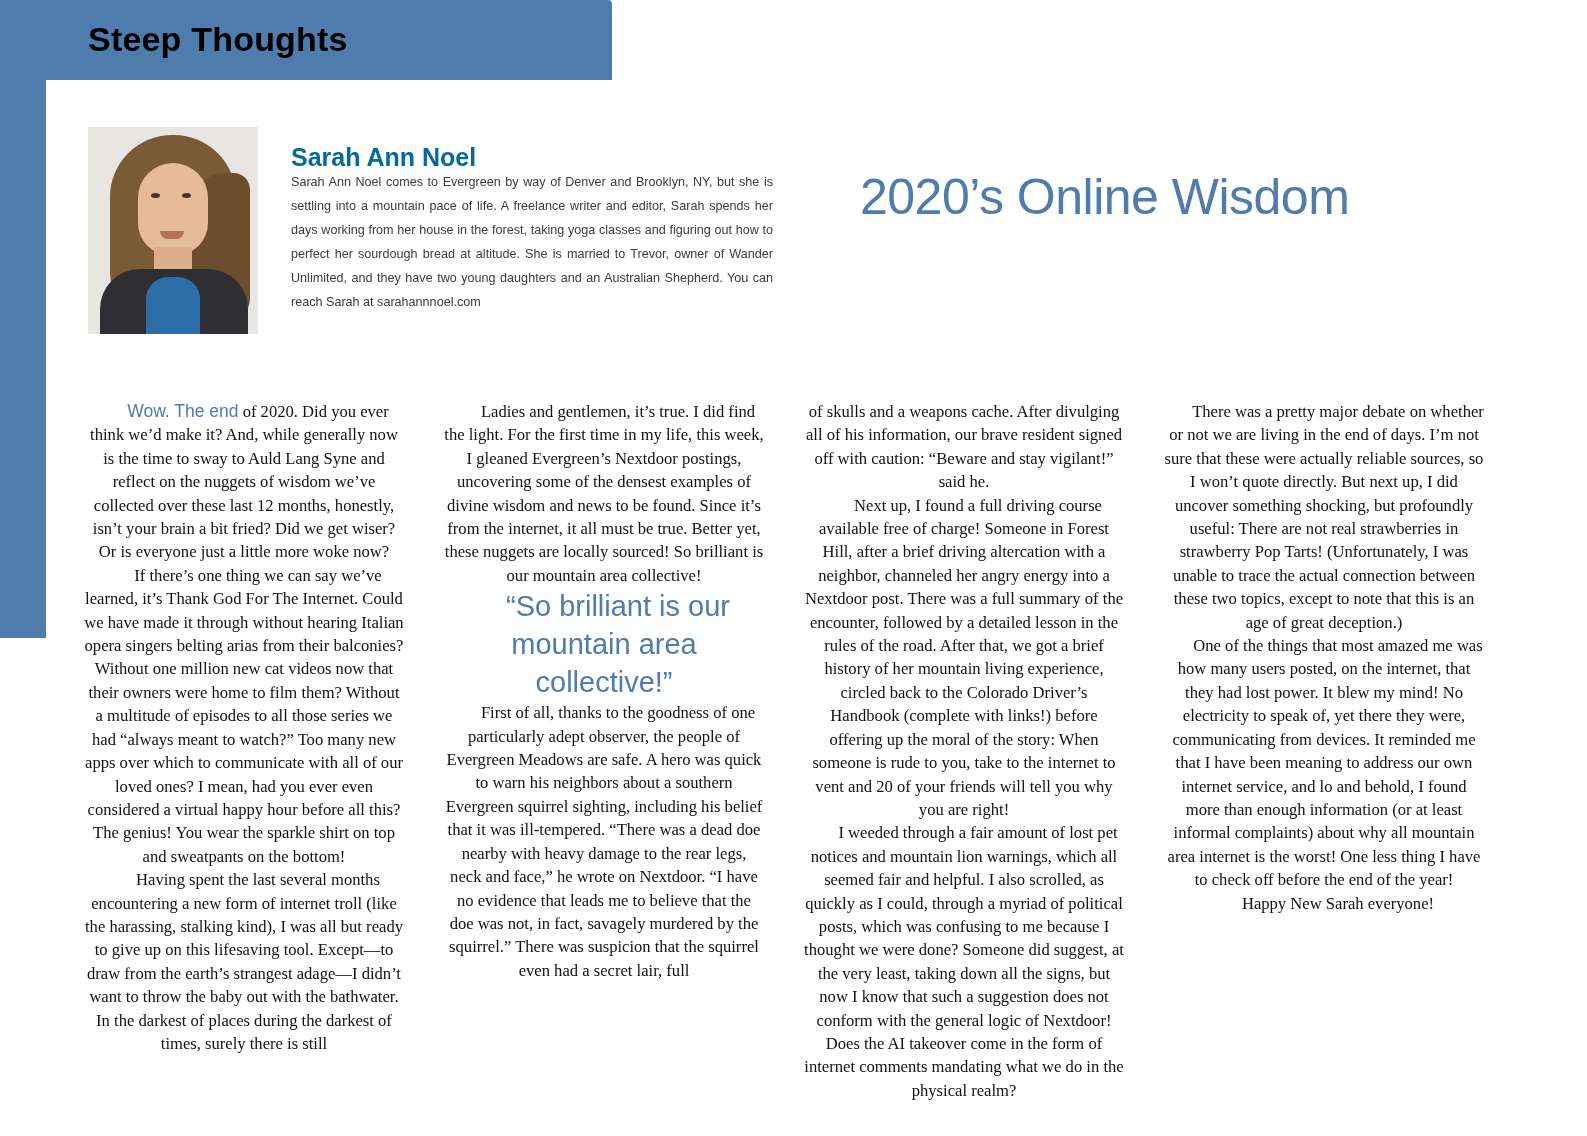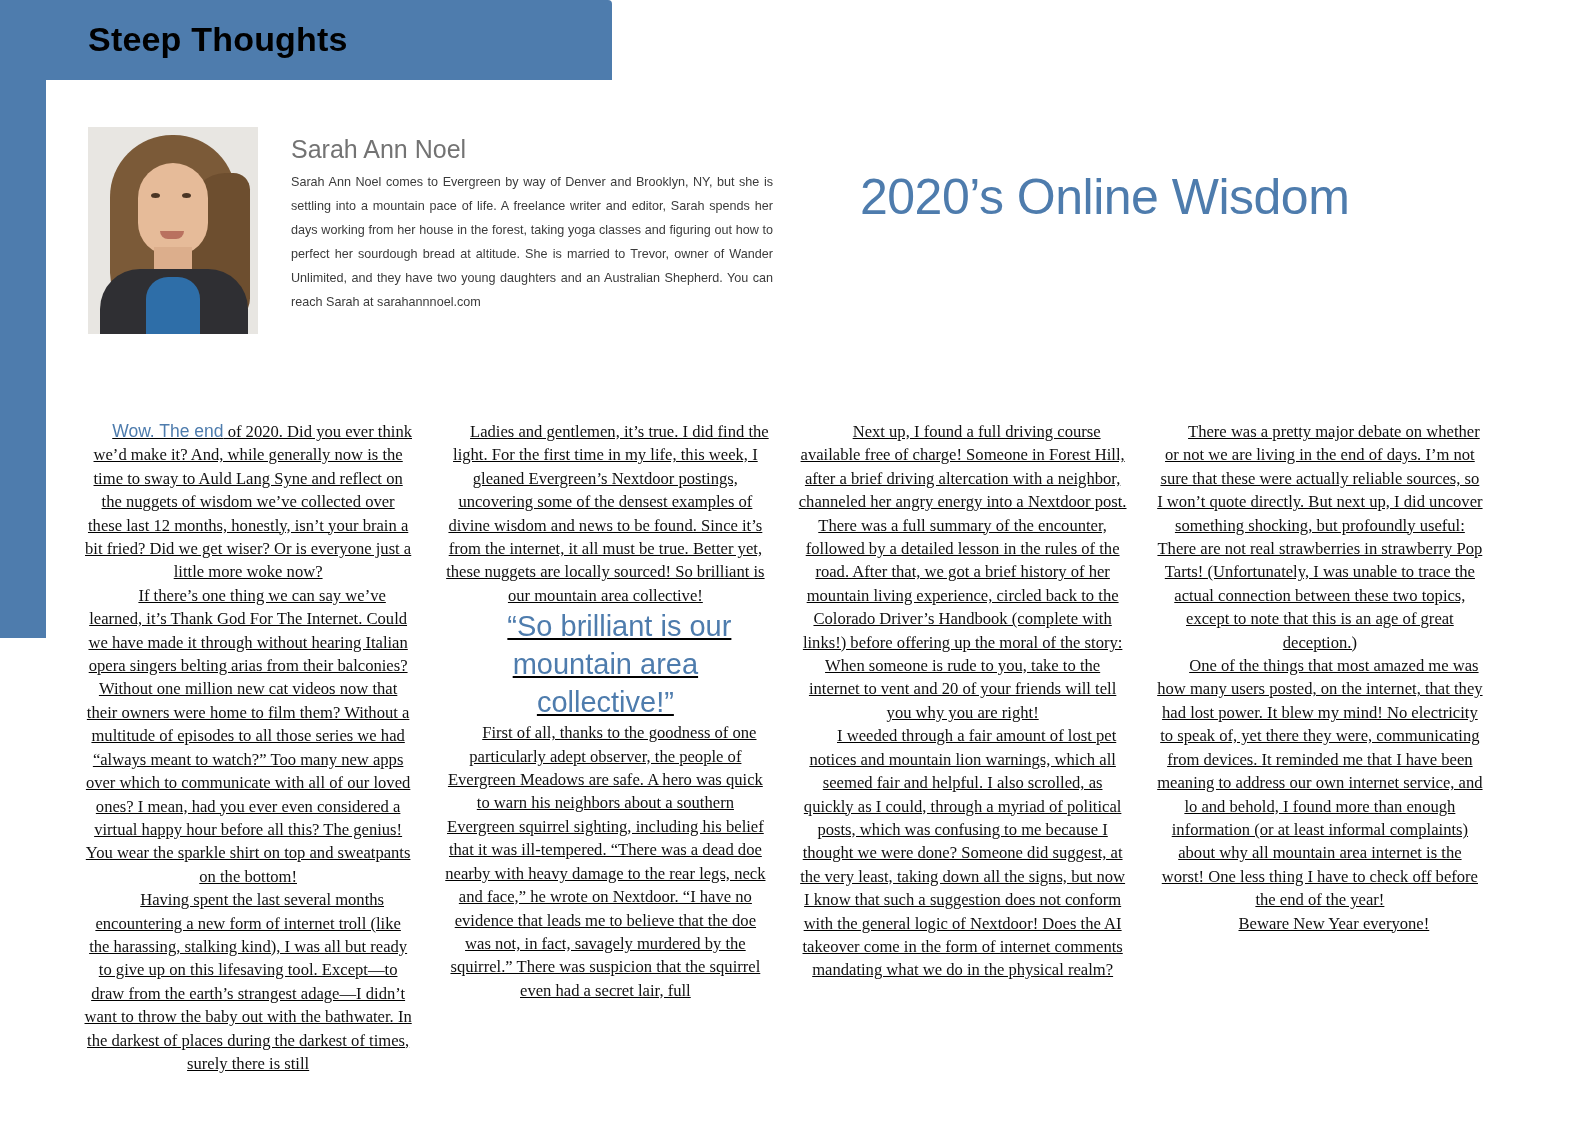--- a/index.html
+++ b/index.html
@@ -143,25 +143,25 @@
     top: 150px;
     width: 54px;
     height: 60px;
     background: #2e6ea8;
     border-radius: 22px 22px 0 0;
   }
 
   .author-name {
     position: absolute;
     left: 291px;
-    top: 135px;
+    top: 143px;
     font-family: "Liberation Sans", sans-serif;
     font-size: 25px;
-    font-weight: normal;
-    color: #737373;
+    font-weight: bold;
+    color: #0369a1;
     z-index: 5;
   }
   .author-bio {
     position: absolute;
     left: 291px;
     top: 170px;
     width: 482px;
     font-family: "Liberation Sans", sans-serif;
     font-size: 12.6px;
     line-height: 24px;
@@ -182,27 +182,26 @@
     color: #4e7cad;
     letter-spacing: -0.5px;
     z-index: 5;
     margin-left: 20px;
   }
 
   
   .columns {
     position: absolute;
     left: 84px;
-    top: 420px;
+    top: 400px;
     width: 1400px;
     height: 700px;
     display: flex;
-    gap: 29px;
-    z-index: 5;
-    text-decoration: underline;
+    gap: 40px;
+    z-index: 5;
   }
   .col {
     width: 336px;
     font-size: 16.6px;
     line-height: 23.4px;
     text-align: justify;
     color: #111111;
   }
   .col p {
     margin: 0;
@@ -264,23 +263,24 @@
     <p>Having spent the last several months encountering a new form of internet troll (like the harassing, stalking kind), I was all but ready to give up on this lifesaving tool. Except—to draw from the earth’s strangest adage—I didn’t want to throw the baby out with the bathwater. In the darkest of places during the darkest of times, surely there is still</p>
   </div>
 
   <div class="col">
     <p>Ladies and gentlemen, it’s true. I did find the light. For the first time in my life, this week, I gleaned Evergreen’s Nextdoor postings, uncovering some of the densest examples of divine wisdom and news to be found. Since it’s from the internet, it all must be true. Better yet, these nuggets are locally sourced! So brilliant is our mountain area collective!</p>
     <p class="pullquote">“So brilliant is our mountain area collective!”</p>
     <p>First of all, thanks to the goodness of one particularly adept observer, the people of Evergreen Meadows are safe. A hero was quick to warn his neighbors about a southern Evergreen squirrel sighting, including his belief that it was ill-tempered. “There was a dead doe nearby with heavy damage to the rear legs, neck and face,” he wrote on Nextdoor. “I have no evidence that leads me to believe that the doe was not, in fact, savagely murdered by the squirrel.” There was suspicion that the squirrel even had a secret lair, full</p>
   </div>
 
   <div class="col">
+    <p class="noindent">of skulls and a weapons cache. After divulging all of his information, our brave resident signed off with caution: “Beware and stay vigilant!” said he.</p>
     <p>Next up, I found a full driving course available free of charge! Someone in Forest Hill, after a brief driving altercation with a neighbor, channeled her angry energy into a Nextdoor post. There was a full summary of the encounter, followed by a detailed lesson in the rules of the road. After that, we got a brief history of her mountain living experience, circled back to the Colorado Driver’s Handbook (complete with links!) before offering up the moral of the story: When someone is rude to you, take to the internet to vent and 20 of your friends will tell you why you are right!</p>
     <p>I weeded through a fair amount of lost pet notices and mountain lion warnings, which all seemed fair and helpful. I also scrolled, as quickly as I could, through a myriad of political posts, which was confusing to me because I thought we were done? Someone did suggest, at the very least, taking down all the signs, but now I know that such a suggestion does not conform with the general logic of Nextdoor! Does the AI takeover come in the form of internet comments mandating what we do in the physical realm?</p>
   </div>
 
   <div class="col">
     <p>There was a pretty major debate on whether or not we are living in the end of days. I’m not sure that these were actually reliable sources, so I won’t quote directly. But next up, I did uncover something shocking, but profoundly useful: There are not real strawberries in strawberry Pop Tarts! (Unfortunately, I was unable to trace the actual connection between these two topics, except to note that this is an age of great deception.)</p>
     <p>One of the things that most amazed me was how many users posted, on the internet, that they had lost power. It blew my mind! No electricity to speak of, yet there they were, communicating from devices. It reminded me that I have been meaning to address our own internet service, and lo and behold, I found more than enough information (or at least informal complaints) about why all mountain area internet is the worst! One less thing I have to check off before the end of the year!</p>
-    <p>Beware New Year everyone!</p>
+    <p>Happy New Sarah everyone!</p>
   </div>
 
 </div>
 
 </body></html>

